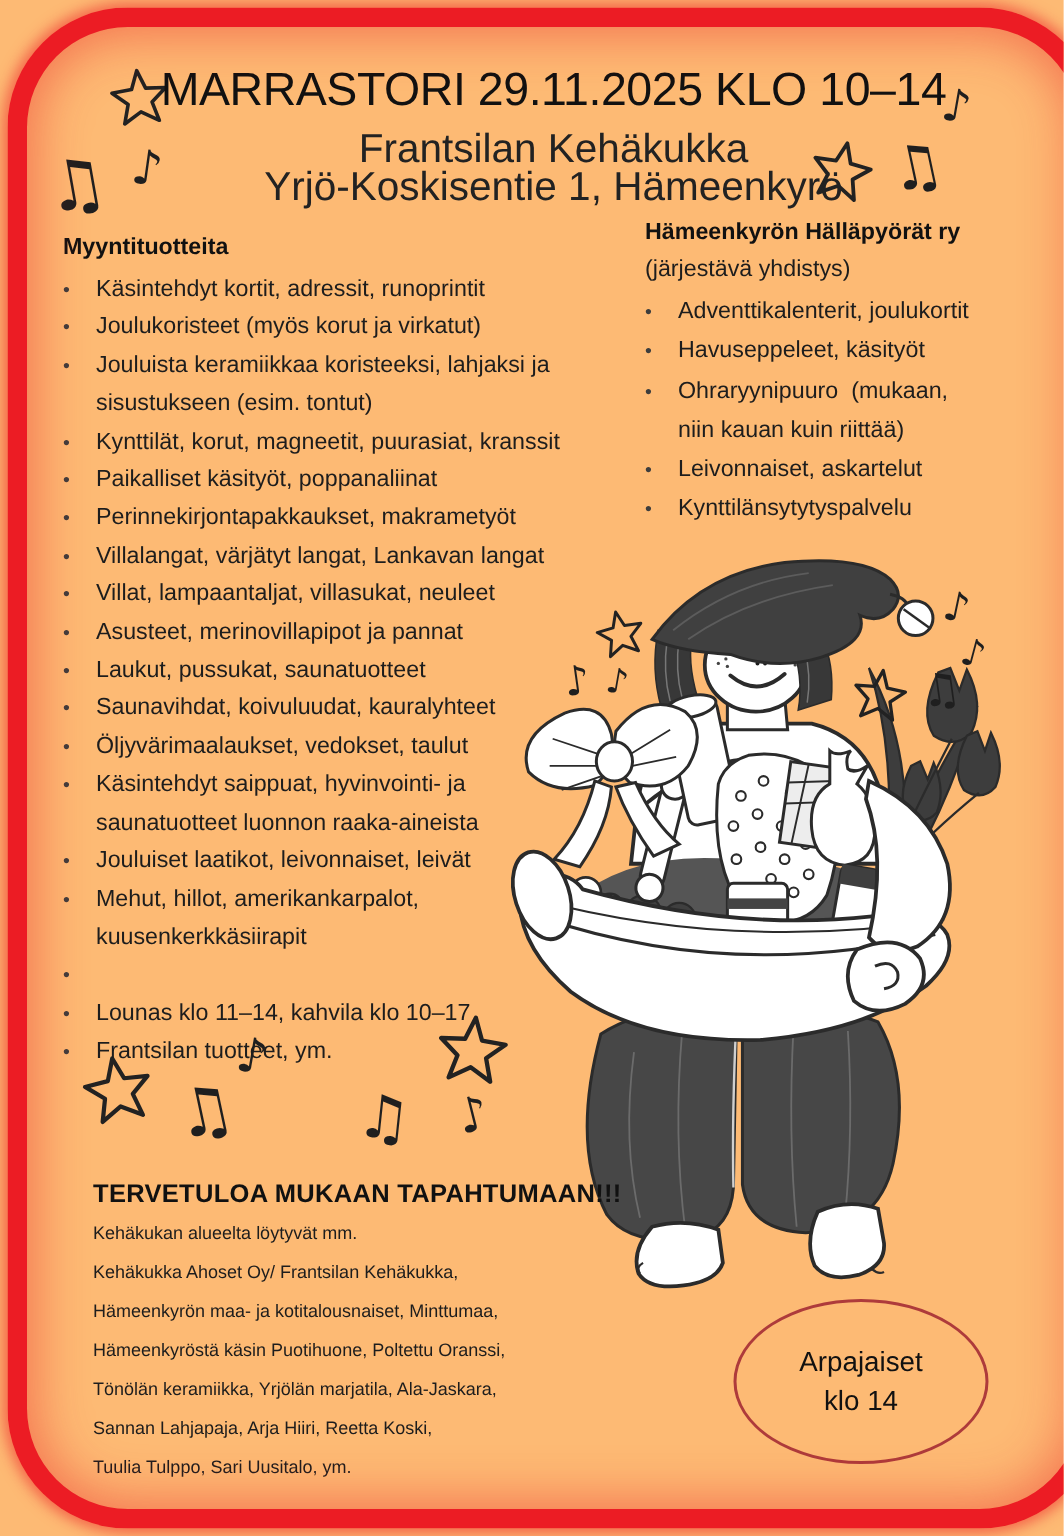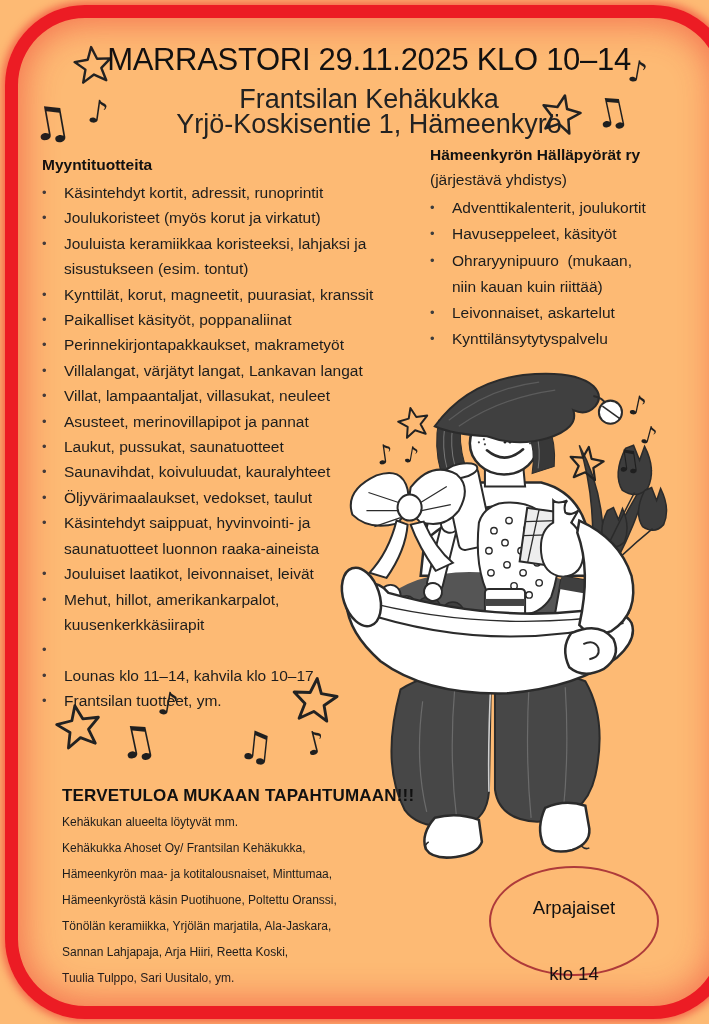--- a/index.html
+++ b/index.html
@@ -24,21 +24,21 @@
   .right-col{left:430px;top:146px;width:270px;}
   .right-col li{line-height:26.3px;font-size:15.5px;}
   .blt{width:22px;flex:0 0 22px;color:#3d3d3d;font-size:13px;line-height:inherit;}
   .txt{white-space:pre;line-height:inherit;}
   .footer{position:absolute;left:62px;top:786px;width:430px;z-index:2;}
   .footer h2{margin:0 0 3px 0;font-size:17px;font-weight:bold;color:#111;letter-spacing:0.2px;}
   .footer .fline{font-size:12px;line-height:26px;white-space:pre;}
   .raffle{position:absolute;left:489px;top:866px;width:166px;height:106px;z-index:3;
           border:2px solid #ae3b3b;border-radius:50%;display:flex;flex-direction:column;
           align-items:center;justify-content:center;font-size:18.5px;color:#111;background:transparent;}
-  .raffle div{line-height:26px;margin-top:40px;}
+  .raffle div{line-height:26px;}
   .deco{position:absolute;z-index:1;color:#1f1f1f;}
   .note{font-family:"DejaVu Sans",sans-serif;line-height:1;display:inline-block;}
   svg.star{fill:none;stroke:#222;stroke-width:2.4;stroke-linejoin:round;}
   .gnome{position:absolute;left:338px;top:370px;width:332px;height:492px;z-index:0;}
 </style>
 </head>
 <body>
 
 <div class="page">
   <div class="frame"></div>

